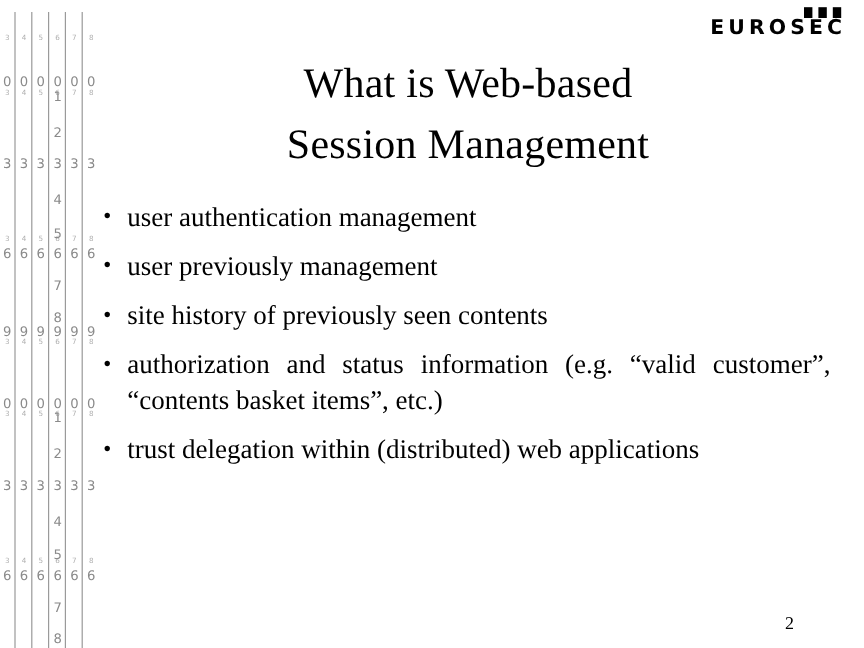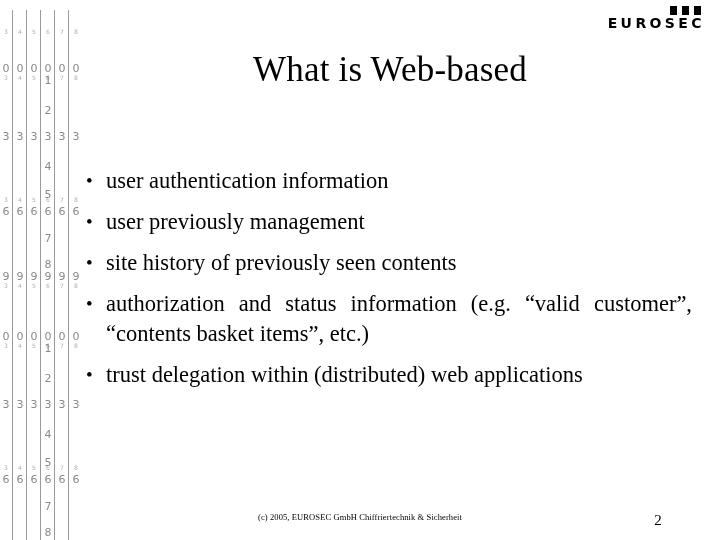--- a/index.html
+++ b/index.html
@@ -111,21 +111,21 @@
     display: block;
   }
   .logo-bars i:nth-child(1) { left: 0px; }
   .logo-bars i:nth-child(2) { left: 12px; }
   .logo-bars i:nth-child(3) { left: 24px; }
   .logo-text {
     position: absolute;
     right: 7px;
     top: 9px;
     font-family: "DejaVu Sans", sans-serif;
-    font-size: 14px;
+    font-size: 17px;
     font-weight: bold;
     letter-spacing: 3.4px;
     color: #000000;
     line-height: 16px;
     white-space: nowrap;
   }
 
   
   .title {
     position: absolute;
@@ -334,41 +334,41 @@
     <div class="logo-bars">
       <i></i>
         <i></i>
         <i></i>
     </div>
     <div class="logo-text">EUROSEC</div>
   </div>
 
   <div class="title">
     <span class="tline">What is Web-based</span>
+    <span class="tline">Session Management</span>
   </div>
 
   <div class="body-list" id="bullet-list">
       <div class="bullet">
         <span class="dot">•</span>
-        <span class="txt">user authentication information</span>
+        <span class="txt">user authentication management</span>
       </div>
       <div class="bullet">
         <span class="dot">•</span>
         <span class="txt">user previously management</span>
       </div>
       <div class="bullet">
         <span class="dot">•</span>
         <span class="txt">site history of previously seen contents</span>
       </div>
       <div class="bullet justify">
         <span class="dot">•</span>
         <span class="txt">authorization and status information (e.g. “valid customer”, “contents basket items”, etc.)</span>
       </div>
       <div class="bullet">
         <span class="dot">•</span>
         <span class="txt">trust delegation within (distributed) web applications</span>
       </div>
     </div>
 
-  <div class="footer-copy">(c) 2005, EUROSEC GmbH Chiffriertechnik &amp; Sicherheit</div>
   <div class="footer-page">2</div>
 
 </div>
 
 </body></html>

